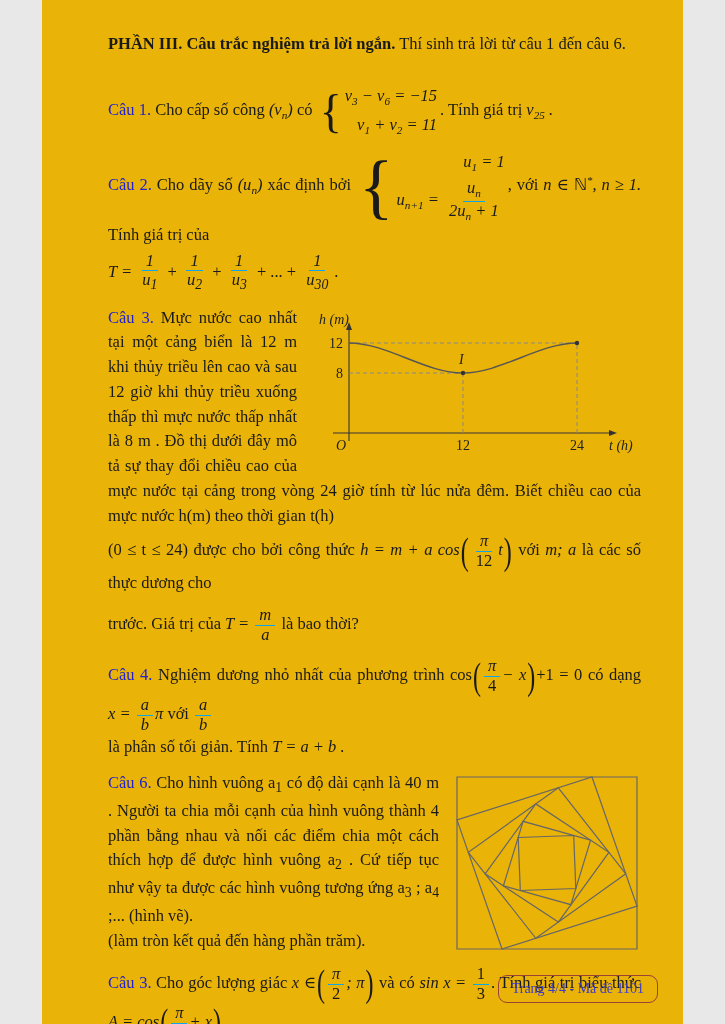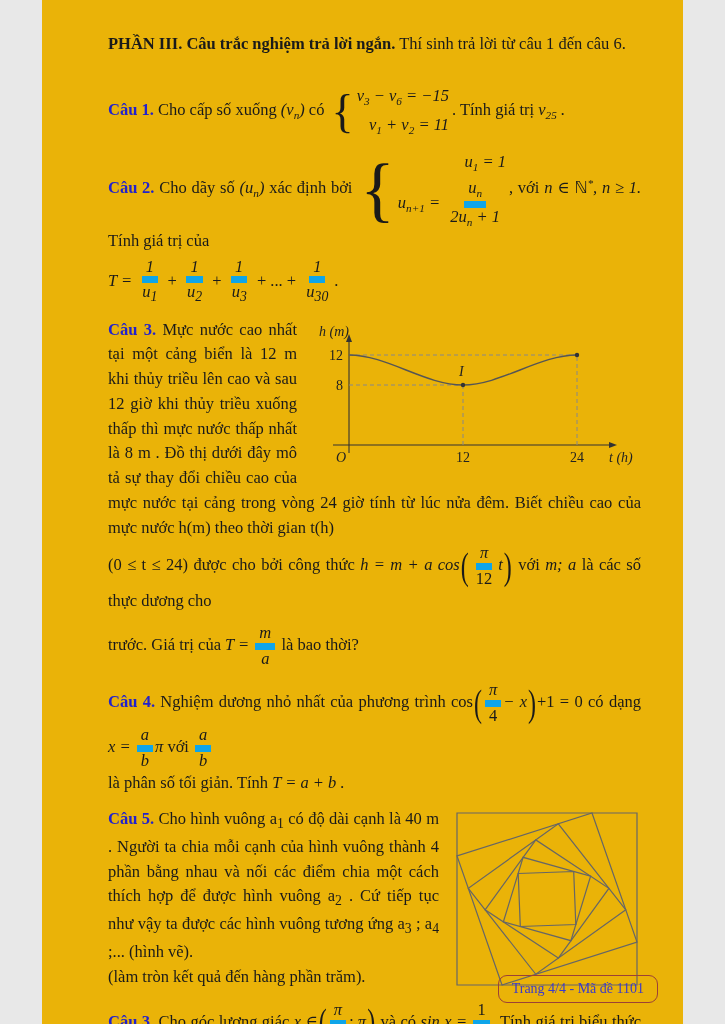--- a/index.html
+++ b/index.html
@@ -11,29 +11,29 @@
     background:#eab308;
     font-family:"Liberation Serif","DejaVu Serif","DejaVu Sans",serif;
     font-size:16.5px;
     color:#1a1a1a;
     padding:34px 42px 20px 66px;
     overflow:hidden;
   }
   .hdr { margin-bottom:30px; }
   .hdr b { font-weight:bold; }
   .q { text-align:justify; line-height:1.5; margin-bottom:11px; }
-  .qlabel { color:#2222cc; font-weight:bold; }
+  .qlabel { color:#2222cc; font-weight:normal; }
   .math { font-style:italic; white-space:nowrap; }
   .math sub, .math sup { font-size:68%; font-style:italic; }
   .upright { font-style:normal; }
   
   .frac { display:inline-flex; flex-direction:column; align-items:center;
           vertical-align:middle; text-align:center; font-style:italic;
           line-height:1.15; margin:0 2px; }
-  .frac .num { border-bottom:7px solid #0ea5e9; padding:0 4px; }
+  .frac .num { border-bottom:1px solid #0ea5e9; padding:0 4px; }
   .frac .den { padding:0 4px; }
   
   .sys { display:inline-flex; align-items:center; vertical-align:middle; margin:0 3px; }
   .sys .brace { font-weight:400; line-height:0.9; margin-right:3px; font-style:normal; color:#1a1a1a; }
   .sys-2 .brace { font-size:46px; }
   .sys-tall .brace { font-size:72px; }
   .sys .rows { display:inline-flex; flex-direction:column; align-items:flex-end; gap:3px; }
   
   .bp { display:inline-block; font-style:normal; font-weight:400;
         transform:scaleY(1.55); font-size:24px; vertical-align:middle;
@@ -54,21 +54,21 @@
 </style>
 </head>
 <body>
 
 <div class="page">
 
   <p class="hdr"><b>PHẦN III. Câu trắc nghiệm trả lời ngắn.</b> <span>Thí sinh trả lời từ câu 1 đến câu 6.</span></p>
 
   <div class="q">
     <span class="qlabel">Câu 1.</span>
-    <span>Cho cấp số xuống</span>
+    <span>Cho cấp số công</span>
     <span class="math">(v<sub>n</sub>)</span>
     <span>có</span>
     <span class="sys sys-2">
         <span class="brace">{</span>
         <span class="rows">
           <span class="math">v<sub>3</sub> − v<sub>6</sub> = −15</span>
           <span class="math">v<sub>1</sub> + v<sub>2</sub> = 11</span>
         </span>
       </span><span>. Tính giá trị</span>
     <span class="math">v<sub>25</sub> .</span>
@@ -192,21 +192,21 @@
 
   <div class="q">
     <svg class="figure-right" width="188" height="180" viewBox="0 0 188 180" id="spiral-svg">
         <polygon points="4.0,4.0 184.0,4.0 184.0,176.0 4.0,176.0" fill="none" stroke="#666" stroke-width="1.2"></polygon>
         <polygon points="139.0,4.0 184.0,133.0 49.0,176.0 4.0,47.0" fill="none" stroke="#666" stroke-width="1.2"></polygon>
         <polygon points="172.8,100.8 82.8,165.3 15.3,79.3 105.3,14.8" fill="none" stroke="#666" stroke-width="1.2"></polygon>
         <polygon points="105.3,149.1 32.1,100.8 82.8,30.9 155.9,79.3" fill="none" stroke="#666" stroke-width="1.2"></polygon>
         <polygon points="50.4,112.8 70.1,48.3 137.6,67.2 117.9,131.7" fill="none" stroke="#666" stroke-width="1.2"></polygon>
         <polygon points="65.2,64.5 120.7,62.5 122.8,115.5 67.3,117.5" fill="none" stroke="#666" stroke-width="1.2"></polygon>
       </svg>
-    <span class="qlabel">Câu 5.</span>
+    <span class="qlabel">Câu 6.</span>
     <span>Cho hình vuông a<sub>1</sub> có độ dài cạnh là 40 m . Người ta chia mỗi cạnh của hình vuông thành 4 phần bằng nhau và nối các điểm chia một cách thích hợp để được hình vuông a<sub>2</sub> . Cứ tiếp tục như vậy ta được các hình vuông tương ứng a<sub>3</sub> ; a<sub>4</sub> ;... (hình vẽ).</span>
     <div class="italic-note">(làm tròn kết quả đến hàng phần trăm).</div>
   </div>
 
   <div class="q clear">
     <span class="qlabel">Câu 3.</span>
     <span>Cho góc lượng giác</span>
     <span class="math">x ∈</span><span class="bp">(</span><span class="frac">
         <span class="num">π</span>
         <span class="den upright">2</span>

